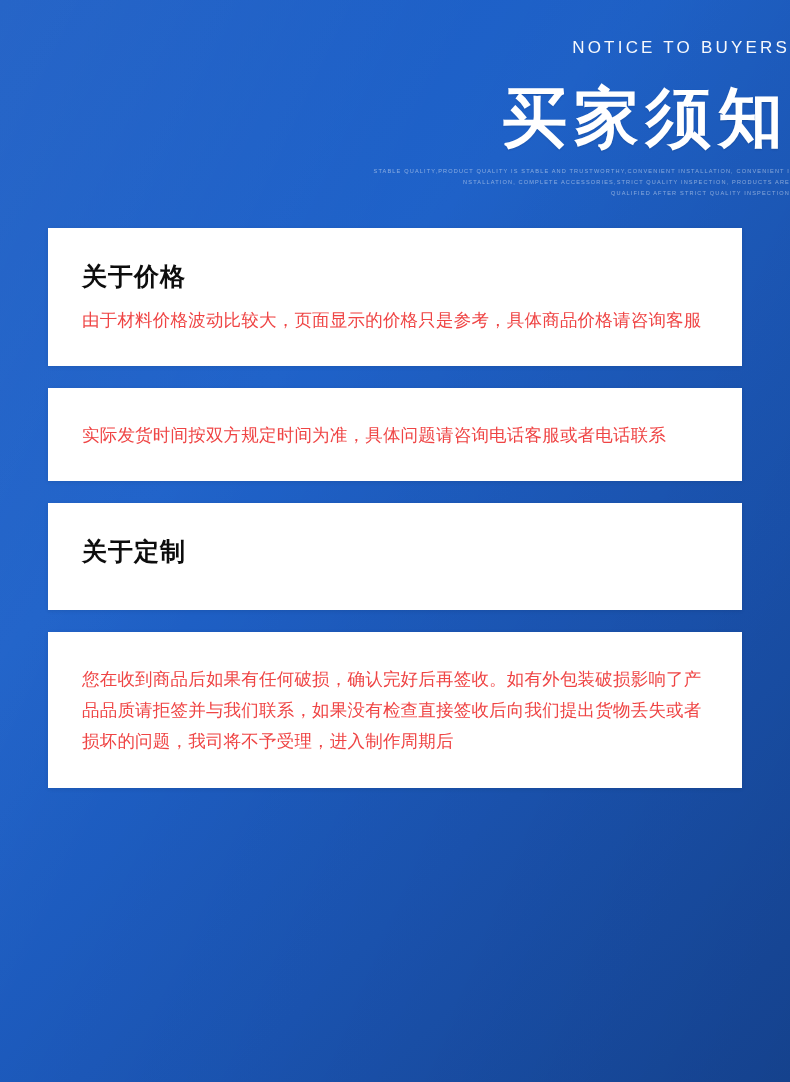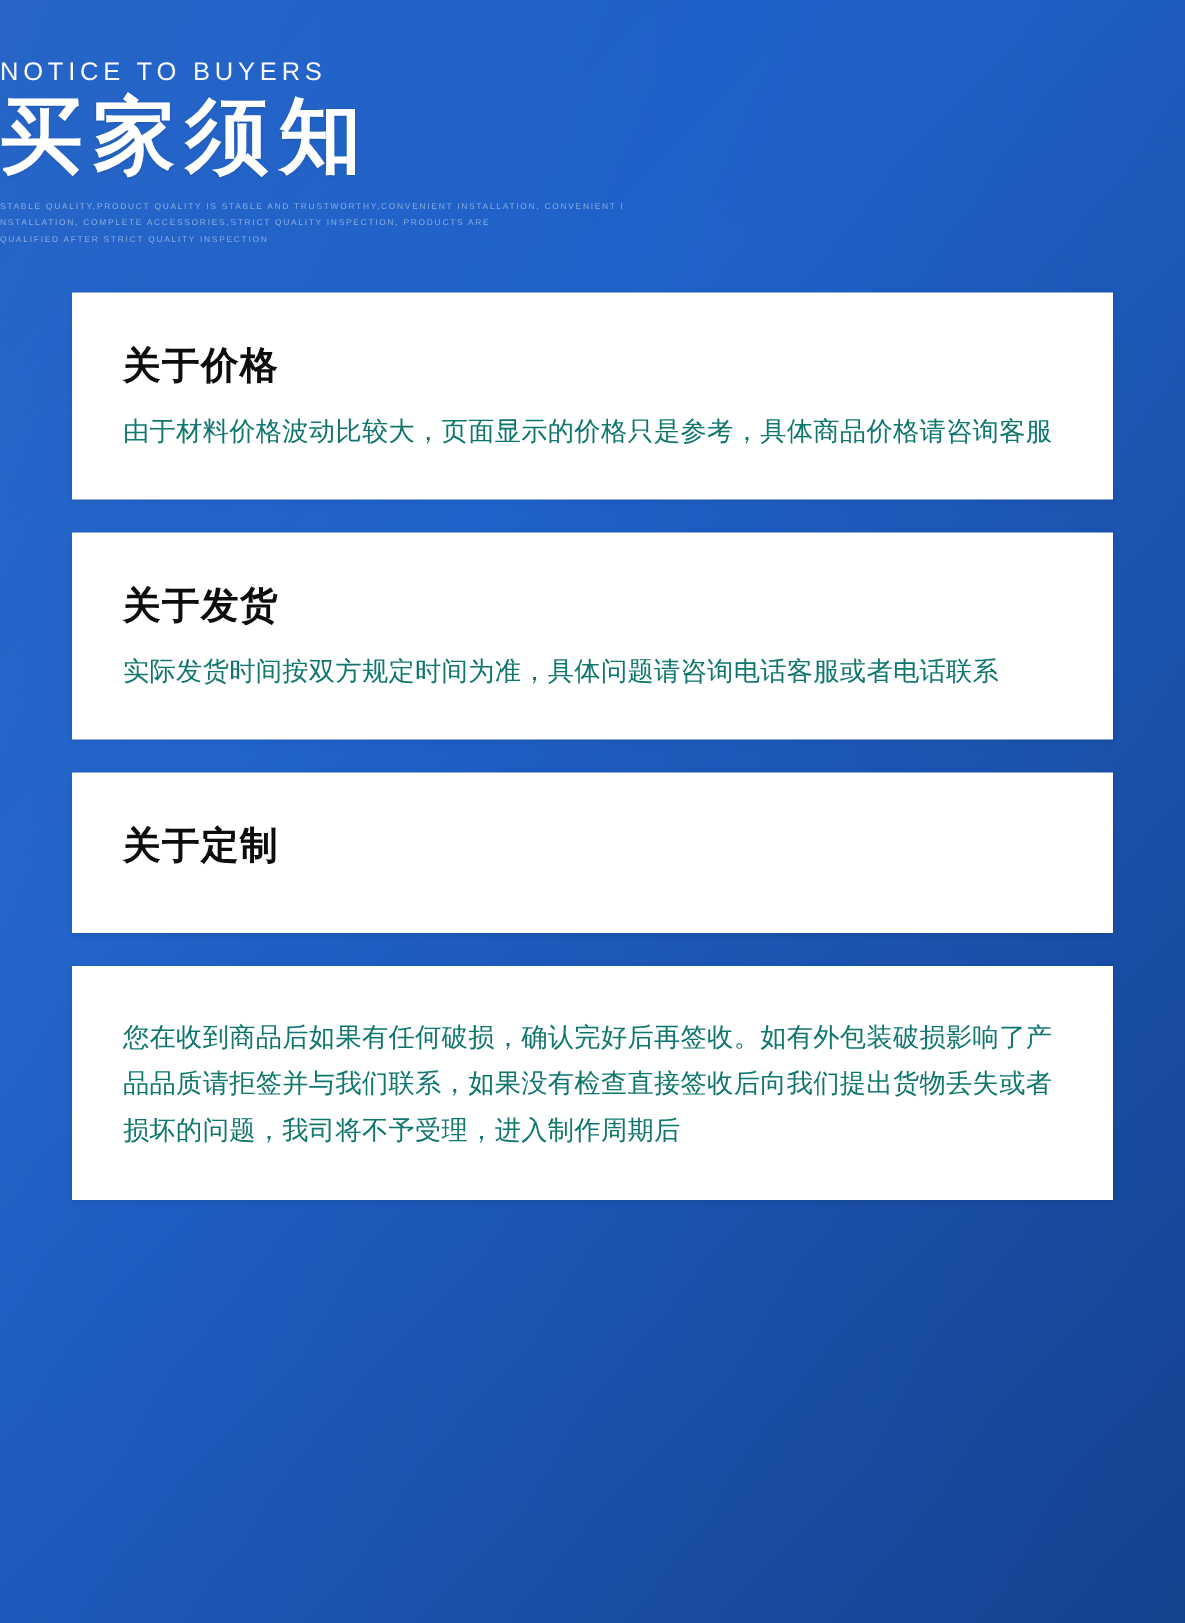--- a/index.html
+++ b/index.html
@@ -26,36 +26,36 @@
     content: "";
     position: absolute;
     inset: 0;
     background: linear-gradient(115deg, rgba(255,255,255,0.055) 0%, rgba(255,255,255,0.0) 38%, rgba(0,0,0,0.04) 62%, rgba(0,0,0,0.10) 100%);
     pointer-events: none;
   }
 
   .header {
     position: relative;
     padding-top: 38px;
-    text-align: left;
+    text-align: right;
     z-index: 2;
   }
   .header .eyebrow {
     color: #ffffff;
     font-size: 17px;
     letter-spacing: 3.2px;
     font-weight: 400;
     opacity: 0.96;
   }
   .header .title {
     color: #ffffff;
-    font-size: 55px;
+    font-size: 65px;
     font-weight: bold;
     letter-spacing: 7px;
-    margin-top: 2px;
+    margin-top: 24px;
     line-height: 1.1;
     text-shadow: 0 1px 2px rgba(0,0,0,0.12);
   }
   .header .subline {
     margin-top: 12px;
     color: rgba(255,255,255,0.46);
     font-size: 5.6px;
     letter-spacing: 1.15px;
     line-height: 2.05;
   }
@@ -75,21 +75,21 @@
     box-shadow: 0 1px 4px rgba(0,0,0,0.10);
   }
   .card .card-title {
     color: #0d0d0d;
     font-size: 25px;
     font-weight: bold;
     letter-spacing: 1px;
     margin: 0 0 12px 0;
   }
   .card .card-body {
-    color: #0f766e;
+    color: #ef4444;
     font-size: 17.5px;
     line-height: 1.78;
     letter-spacing: 0.2px;
     margin: 0;
   }
 </style>
 </head>
 <body>
 
 <div class="page">
@@ -105,21 +105,20 @@
   </div>
 
   <div class="cards">
 
     <div class="card">
       <h2 class="card-title">关于价格</h2>
       <p class="card-body">由于材料价格波动比较大，页面显示的价格只是参考，具体商品价格请咨询客服</p>
     </div>
 
     <div class="card">
-      <h2 class="card-title">关于发货</h2>
       <p class="card-body">实际发货时间按双方规定时间为准，具体问题请咨询电话客服或者电话联系</p>
     </div>
 
     <div class="card">
       <h2 class="card-title">关于定制</h2>
     </div>
 
     <div class="card">
       <p class="card-body">您在收到商品后如果有任何破损，确认完好后再签收。如有外包装破损影响了产品品质请拒签并与我们联系，如果没有检查直接签收后向我们提出货物丢失或者损坏的问题，我司将不予受理，进入制作周期后</p>
     </div>

